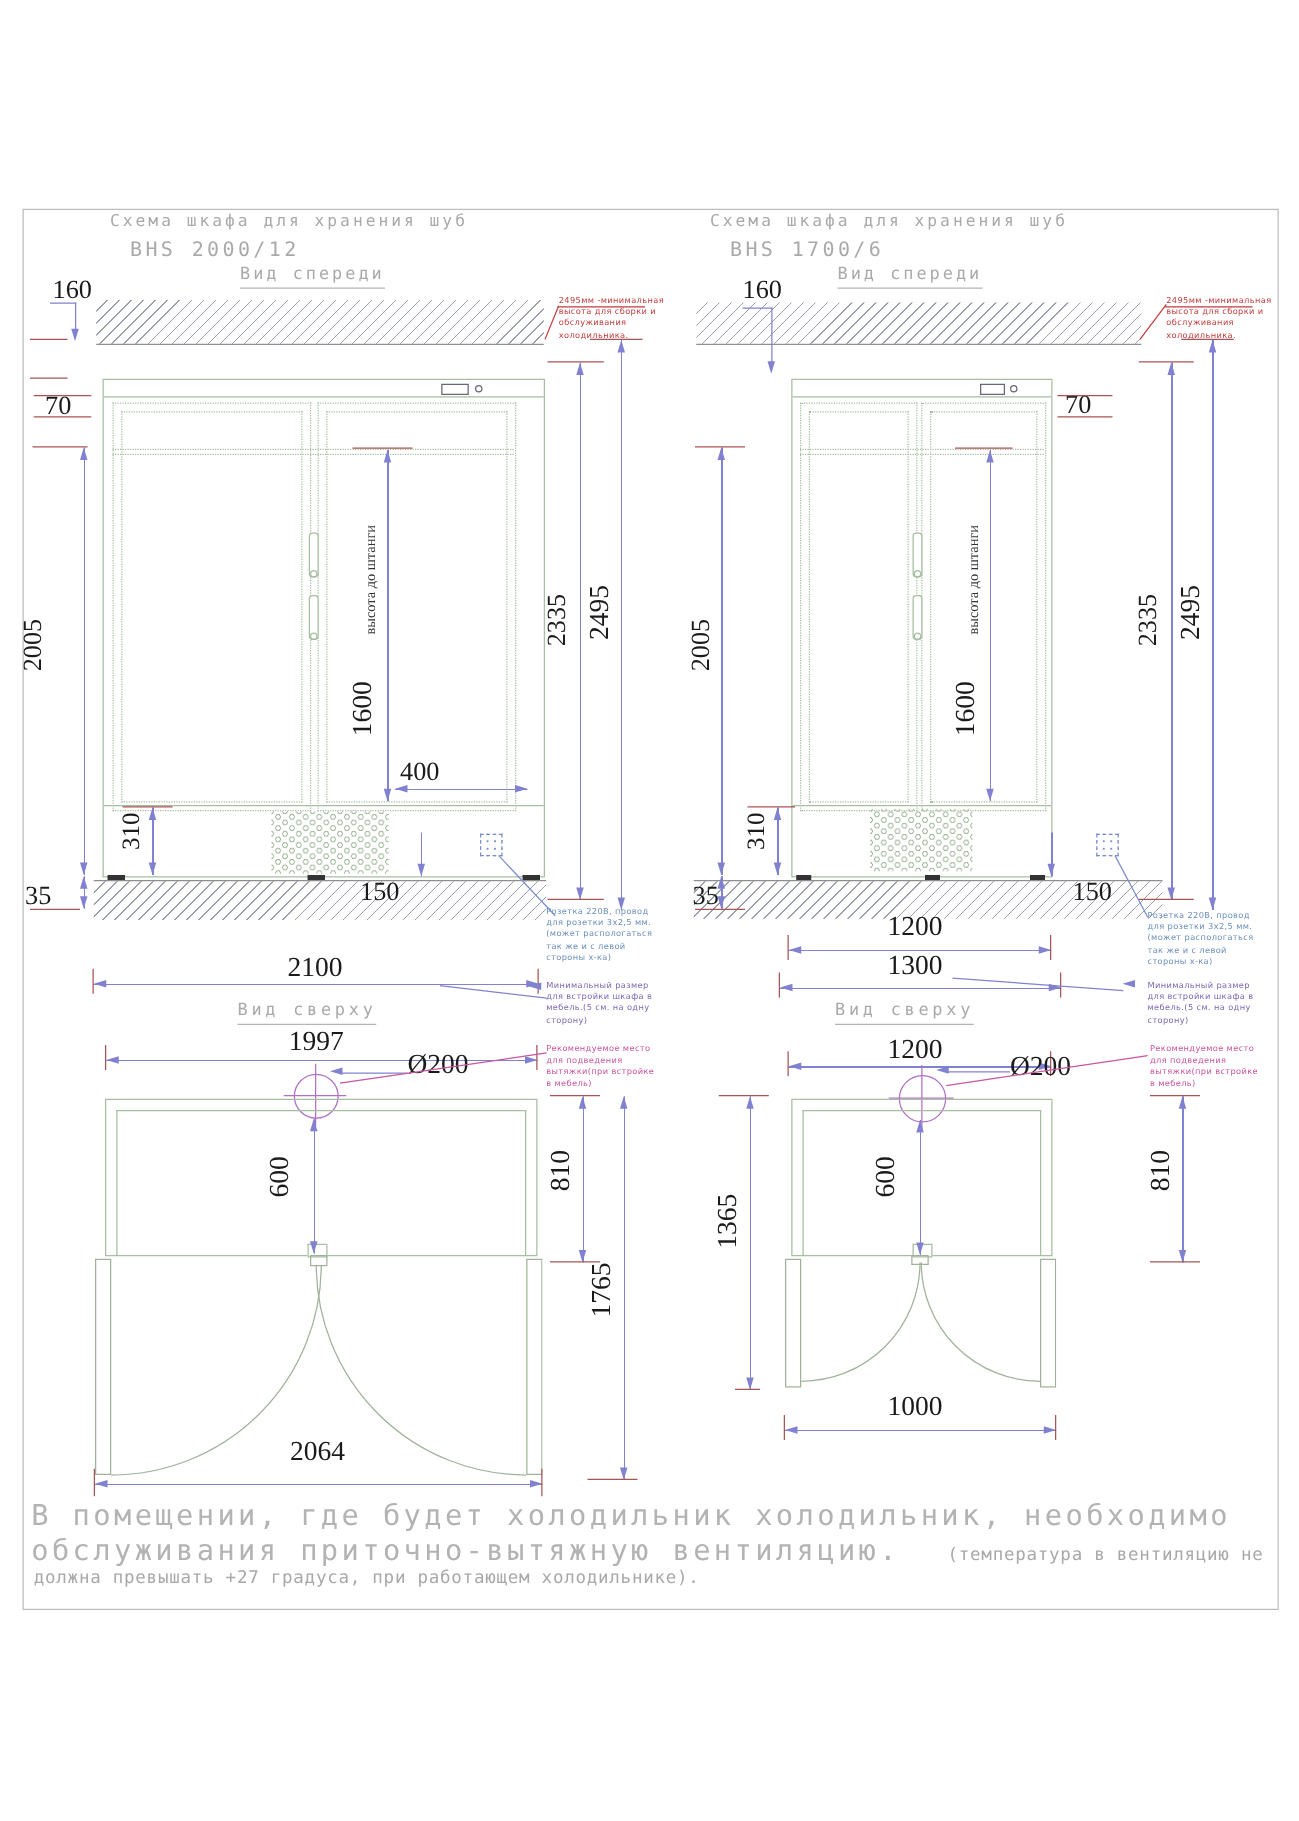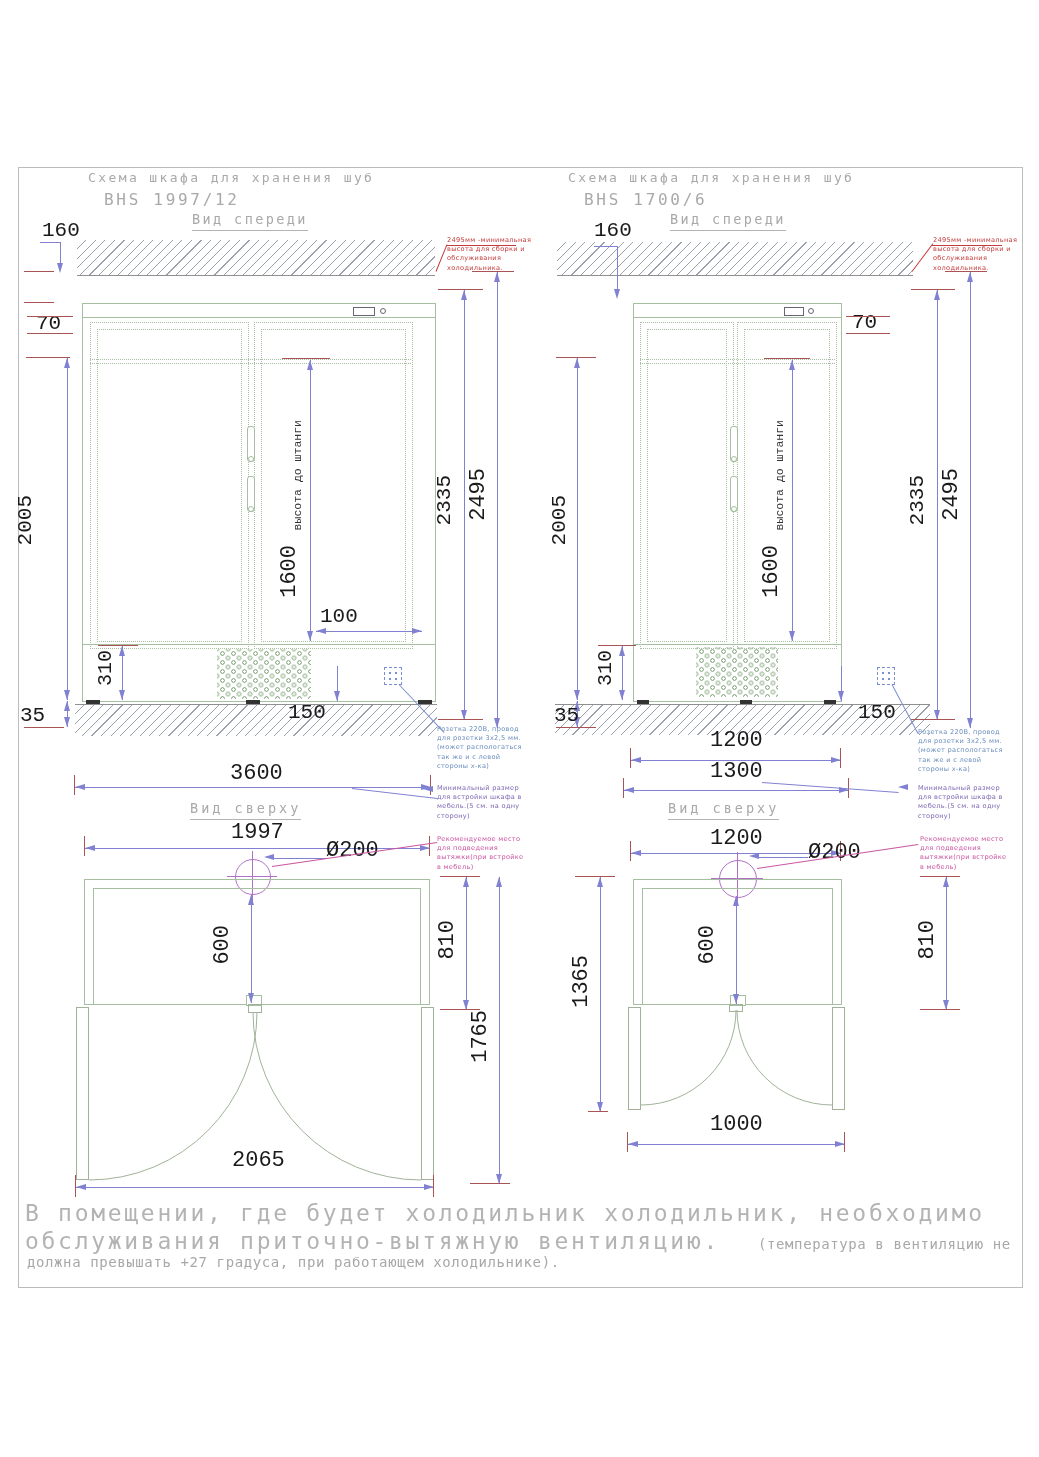--- a/index.html
+++ b/index.html
@@ -1,20 +1,20 @@
 <!DOCTYPE html>
 <html><head>
 <meta charset="utf-8">
 <style>
   html,body{margin:0;padding:0;background:#fff}
   .page{position:relative;width:1039px;height:1457px;background:#fff;font-family:"Liberation Sans",sans-serif;overflow:hidden}
   .frame{position:absolute;left:18px;top:167px;width:1003px;height:1119px;border:1px solid #bcbcbc}
   .cad{position:absolute;font-family:"DejaVu Sans Mono",monospace;color:#a9a9a9;white-space:nowrap}
   .u{border-bottom:1px solid #b4b4b4;padding-bottom:3px}
-  .num{position:absolute;font-size:21px;color:#1a1a1a;font-family:Liberation Mono, monospace;white-space:nowrap}
+  .num{position:absolute;font-size:21px;color:#1a1a1a;font-family:Liberation Serif, serif;white-space:nowrap}
   .rot{writing-mode:vertical-rl;transform:rotate(180deg)}
   .hatch,.fhatch{position:absolute;background:repeating-linear-gradient(135deg,rgba(154,160,174,0) 0 6px,#9aa0ae 6px 6.8px)}
   .hatch{border-bottom:1px solid #8f8f8f}
   .fhatch{border-top:1px solid #8f8f8f}
   .dl{position:absolute;background:#8181d2}
   .tk{position:absolute;background:#a85454}
   .rl{position:absolute;height:1px;background:#c43c3c}
   .diag{position:absolute;height:1px;background:#8181d2;transform-origin:0 50%}
   .diag.blue{background:#7b8fd0}.diag.mag{background:#c9559f}.diag.red{background:#c43c3c}
   .vdim{position:absolute;width:7px;background:linear-gradient(to right,transparent 3px,#8181d2 3px,#8181d2 4px,transparent 4px)}
@@ -50,21 +50,21 @@
   .foot{position:absolute;font-family:"DejaVu Sans Mono",monospace;color:#b3b3b3;white-space:nowrap}
 </style>
 </head>
 <body>
 
 <div class="page">
   <div class="frame"></div>
 
   <div>
     <div class="cad" style="left:88px;top:170px;font-size:13px;letter-spacing:2.4px">Схема шкафа для хранения шуб</div>
-    <div class="cad" style="left:104px;top:190px;font-size:16px;letter-spacing:2.7px">BHS 1997/12</div>
+    <div class="cad" style="left:104px;top:190px;font-size:16px;letter-spacing:2.7px">BHS 2000/12</div>
     <div class="cad u" style="left:192px;top:211px;font-size:13.5px;letter-spacing:2.4px">Вид спереди</div>
 
     <div class="hatch" style="left:77px;top:240px;width:358px;height:35px"></div>
 
     <div class="cab" style="left:82px;top:303px;width:352px;height:397px">
       <div class="strip" style="width:352px;height:13px"></div>
       <div class="disp" style="left:270px;top:3px;width:20px;height:7px"></div>
       <div class="pwr" style="left:297px;top:4px"></div>
       <div class="gd" style="left:7px;top:18px;width:157px;height:325px"></div>
       <div class="gd" style="left:171px;top:18px;width:157px;height:325px"></div>
@@ -103,21 +103,21 @@
 
     <div class="vdim" style="left:119px;top:646px;height:54px"></div>
     <div class="tk" style="left:98px;top:645px;width:40px;height:1px"></div>
     <div class="num rot" style="left:94px;top:650px;font-size:20px">310</div>
 
     <div class="vdim" style="left:307px;top:360px;height:281px"></div>
     <div class="tk" style="left:282px;top:358px;width:48px;height:1px"></div>
     <div class="num rot" style="left:277px;top:545px;font-size:22px">1600</div>
     <div class="num rot" style="left:291px;top:420px;font-size:11.5px;color:#333">высота до штанги</div>
 
-    <div class="num" style="left:320px;top:605px">100</div>
+    <div class="num" style="left:320px;top:605px">400</div>
     <div class="hdim" style="left:316px;top:628px;width:106px"></div>
 
     <div class="vdim" style="left:461px;top:290px;height:430px"></div>
     <div class="tk" style="left:438px;top:289px;width:45px;height:1px"></div>
     <div class="tk" style="left:438px;top:719px;width:45px;height:1px"></div>
     <div class="num rot" style="left:433px;top:475px">2335</div>
 
     <div class="vdim" style="left:494px;top:272px;height:456px"></div>
     <div class="tk" style="left:472px;top:271px;width:42px;height:1px"></div>
     <div class="num rot" style="left:466px;top:468px;font-size:22px">2495</div>
@@ -128,21 +128,21 @@
     <div class="sock" style="left:384px;top:667px"></div>
     <div class="diag blue" style="left:399px;top:684px;width:66px;transform:rotate(46.8deg)"></div>
 
     <div class="ann red" style="left:447px;top:236px;width:90px">2495мм -минимальная
 высота для сборки и
 обслуживания
 холодильника.</div>
     <div class="rl" style="left:446px;top:245px;width:70px"></div>
     <div class="diag red" style="left:436px;top:271px;width:29px;transform:rotate(-67.8deg)"></div>
 
-    <div class="num" style="left:230px;top:761px;font-size:22px">3600</div>
+    <div class="num" style="left:230px;top:761px;font-size:22px">2100</div>
     <div class="hdim" style="left:75px;top:784px;width:356px"></div>
     <div class="tk" style="left:74px;top:775px;width:1px;height:20px"></div>
     <div class="tk" style="left:430px;top:775px;width:1px;height:20px"></div>
     <div class="diag" style="left:352px;top:788px;width:86px;transform:rotate(6.7deg)"></div>
 
     <div class="cad u" style="left:190px;top:800px;font-size:13.5px;letter-spacing:3px">Вид сверху</div>
 
     <div class="num" style="left:231px;top:820px;font-size:22px">1997</div>
     <div class="hdim" style="left:85px;top:845px;width:345px"></div>
     <div class="tk" style="left:84px;top:836px;width:1px;height:20px"></div>
@@ -175,21 +175,21 @@
     <div class="num rot" style="left:468px;top:1010px;font-size:22px">1765</div>
 
     <svg style="position:absolute;left:76px;top:1004px" width="358" height="180" viewBox="0 0 358 180">
       <rect x="0.5" y="3.5" width="12" height="172" fill="none" stroke="#a0b39a"></rect>
       <rect x="345.5" y="3.5" width="12" height="172" fill="none" stroke="#a0b39a"></rect>
       <rect x="172.5" y="0.5" width="13" height="8" fill="none" stroke="#a0b39a"></rect>
       <path d="M 181 8 A 168 168 0 0 1 13 176" fill="none" stroke="#a0b39a"></path>
       <path d="M 177 8 A 168 168 0 0 0 345 176" fill="none" stroke="#a0b39a"></path>
     </svg>
 
-    <div class="num" style="left:232px;top:1148px;font-size:22px">2065</div>
+    <div class="num" style="left:232px;top:1148px;font-size:22px">2064</div>
     <div class="hdim" style="left:76px;top:1184px;width:358px"></div>
     <div class="tk" style="left:75px;top:1175px;width:1px;height:22px"></div>
     <div class="tk" style="left:433px;top:1175px;width:1px;height:22px"></div>
 
     <div class="ann blue" style="left:437px;top:725px;width:92px">Розетка 220В, провод
 для розетки 3х2,5 мм.
 (может распологаться
 так же и с левой
 стороны х-ка)</div>
     <div class="arL" style="left:423px;top:786px;border-right-color:#8181d2"></div>

